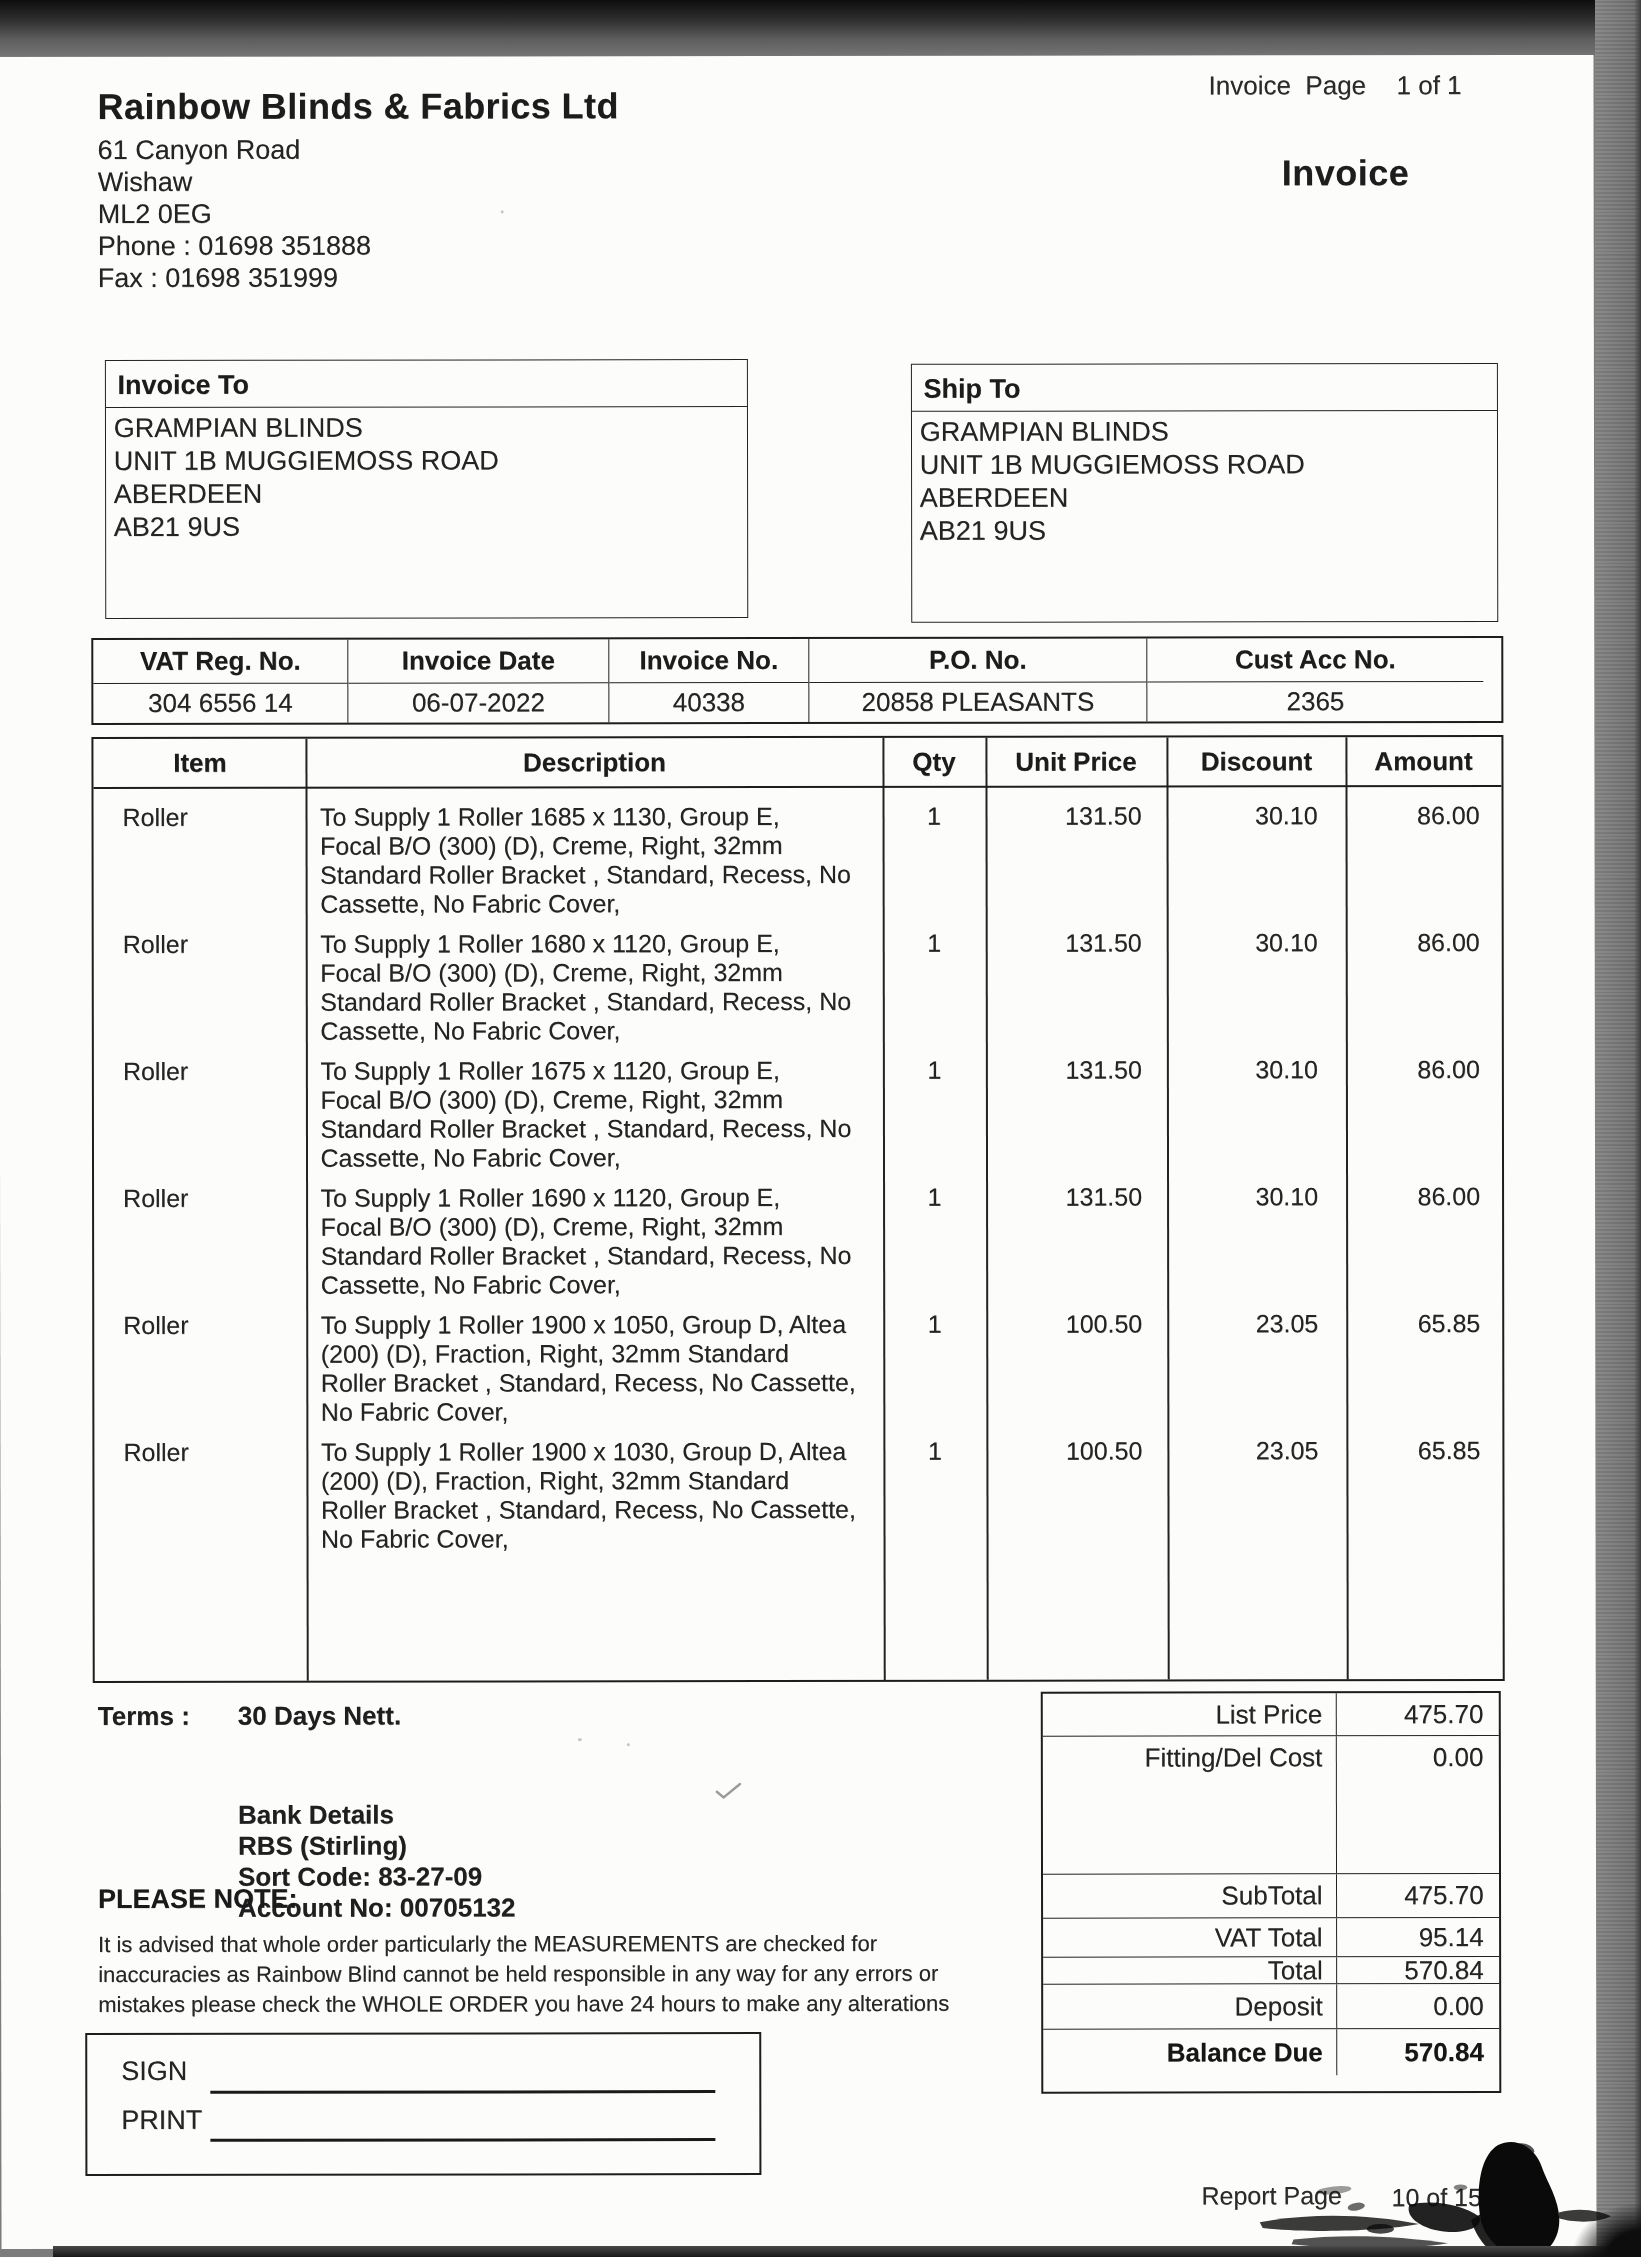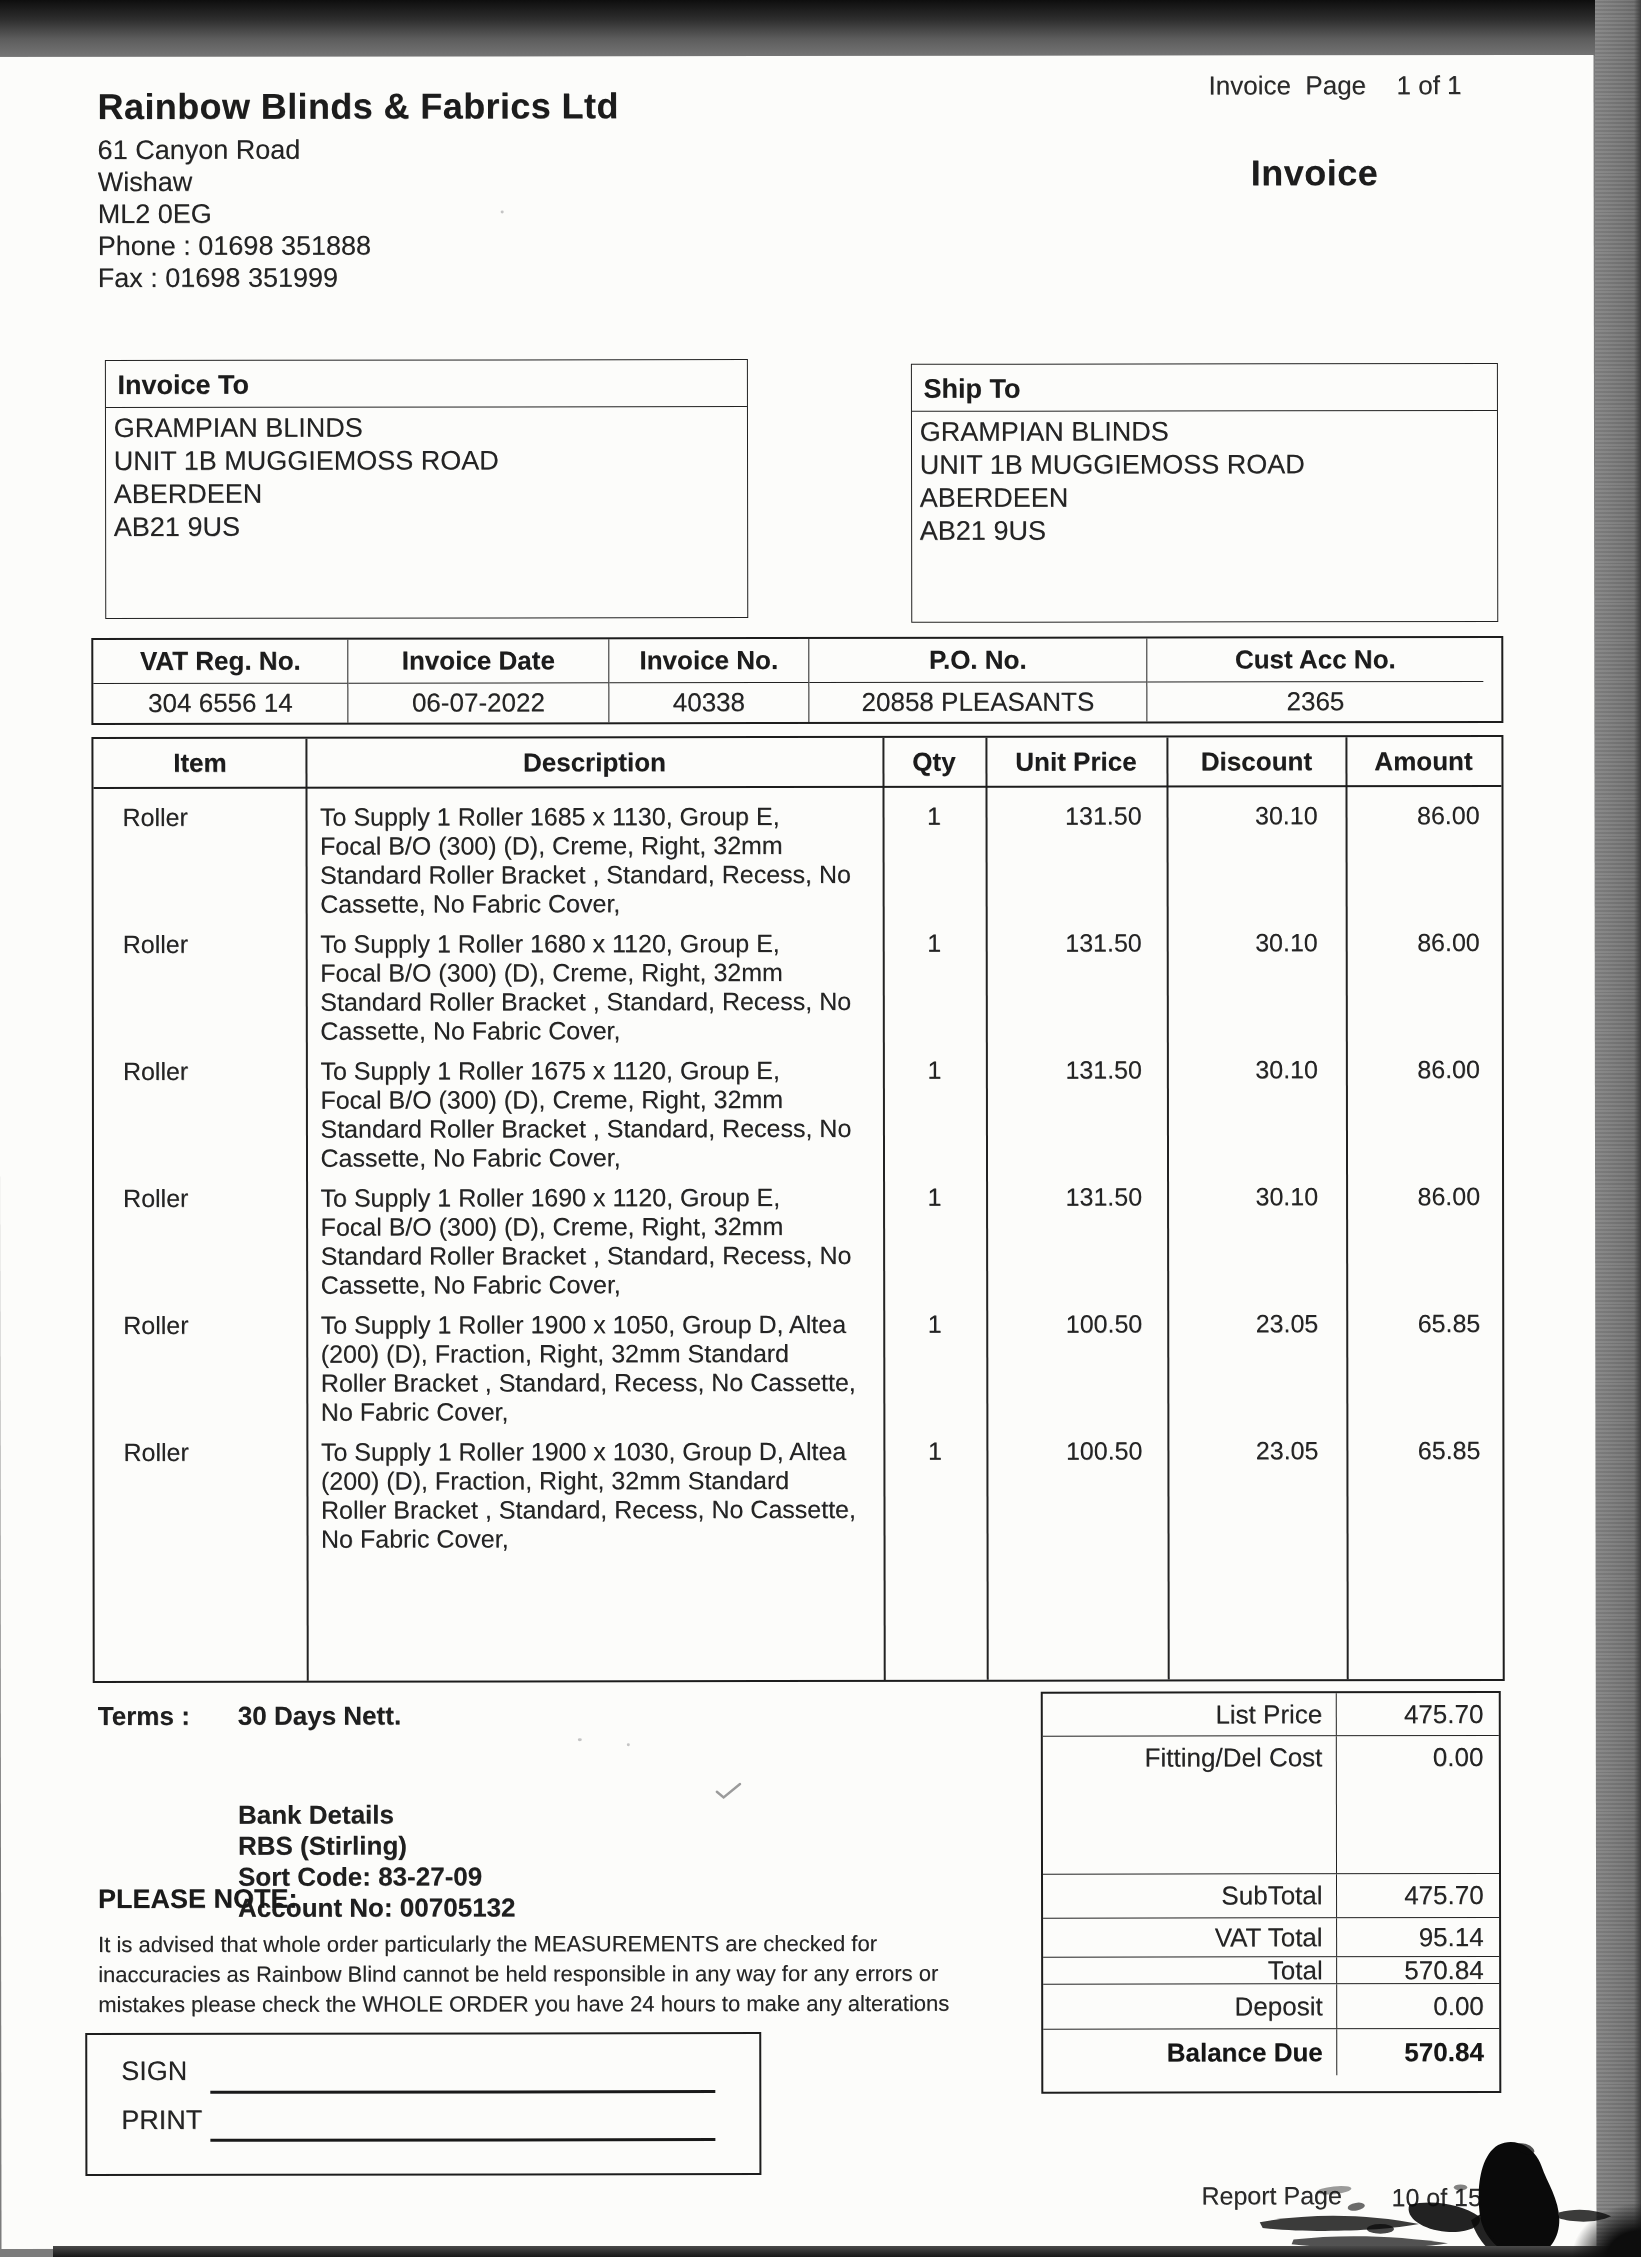--- a/index.html
+++ b/index.html
@@ -39,21 +39,21 @@
     position:absolute; left:0; top:56px; width:1595px; height:2192px;
     background:#fcfcfa;
     transform:rotate(-0.08deg);
     text-shadow:0.3px 0.3px 0.5px rgba(45,45,45,.45);
   }
   .abs { position:absolute; }
 
   .company-name { font-size:36px; font-weight:bold; letter-spacing:0.4px; color:#1c1c1c; }
   .addr { font-size:27px; line-height:32px; color:#242424; }
   .pg-line { font-size:26px; color:#2a2a2a; white-space:pre; }
-  .doc-title { font-size:36px; font-weight:bold; color:#1d1d1d; letter-spacing:0.5px; }
+  .doc-title { font-size:36px; font-weight:bold; color:#1d1d1d; letter-spacing:0.5px;margin-left:31px; }
 
   .party-box { border:1.9px solid #222; background:transparent; }
   .party-head {
     font-size:27px; font-weight:bold; padding:8.7px 11.6px 6.8px 11.6px;
     border-bottom:1.9px solid #222; color:#1c1c1c;
   }
   .party-lines { padding:3.9px 7.7px; font-size:27px; line-height:33px; color:#242424; }
 
   
   .meta { display:flex; border:2.4px solid #1d1d1d; }

